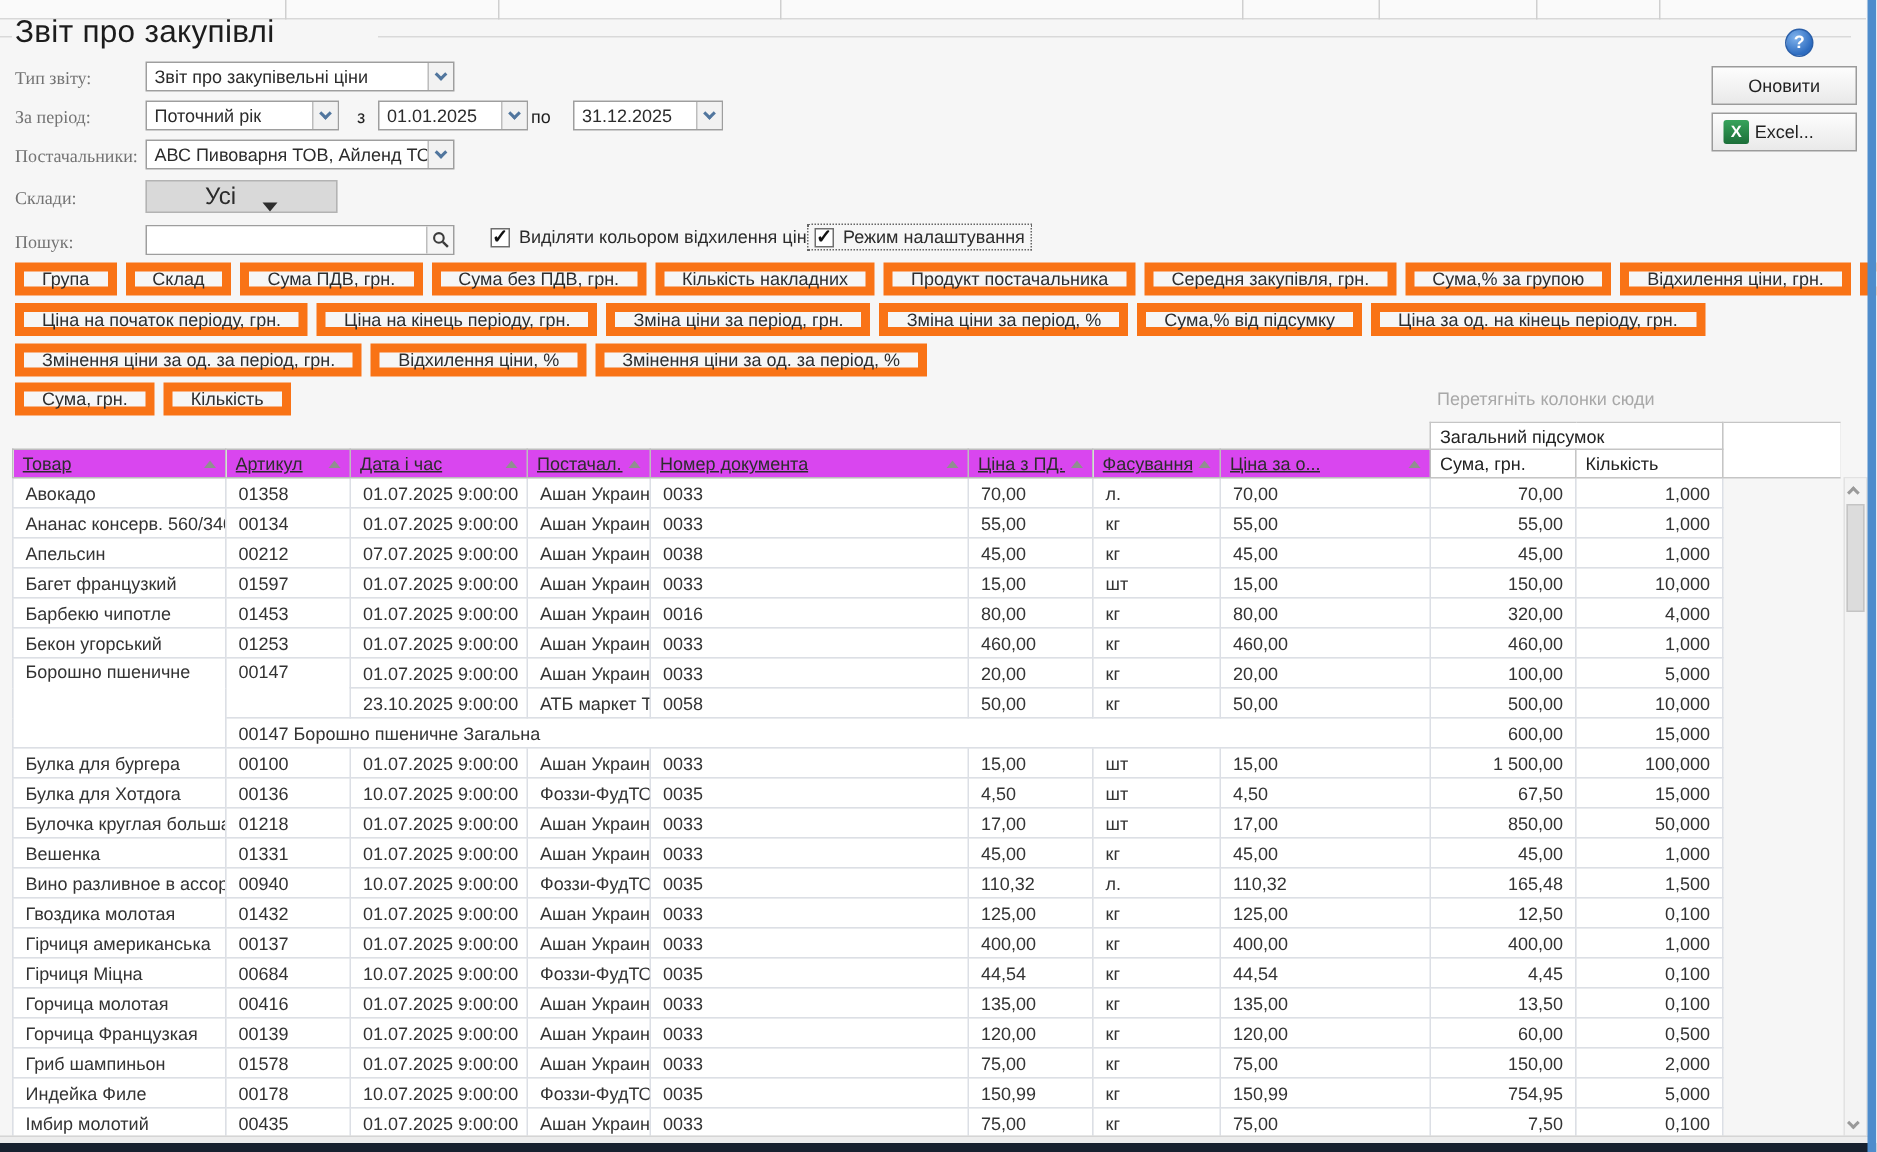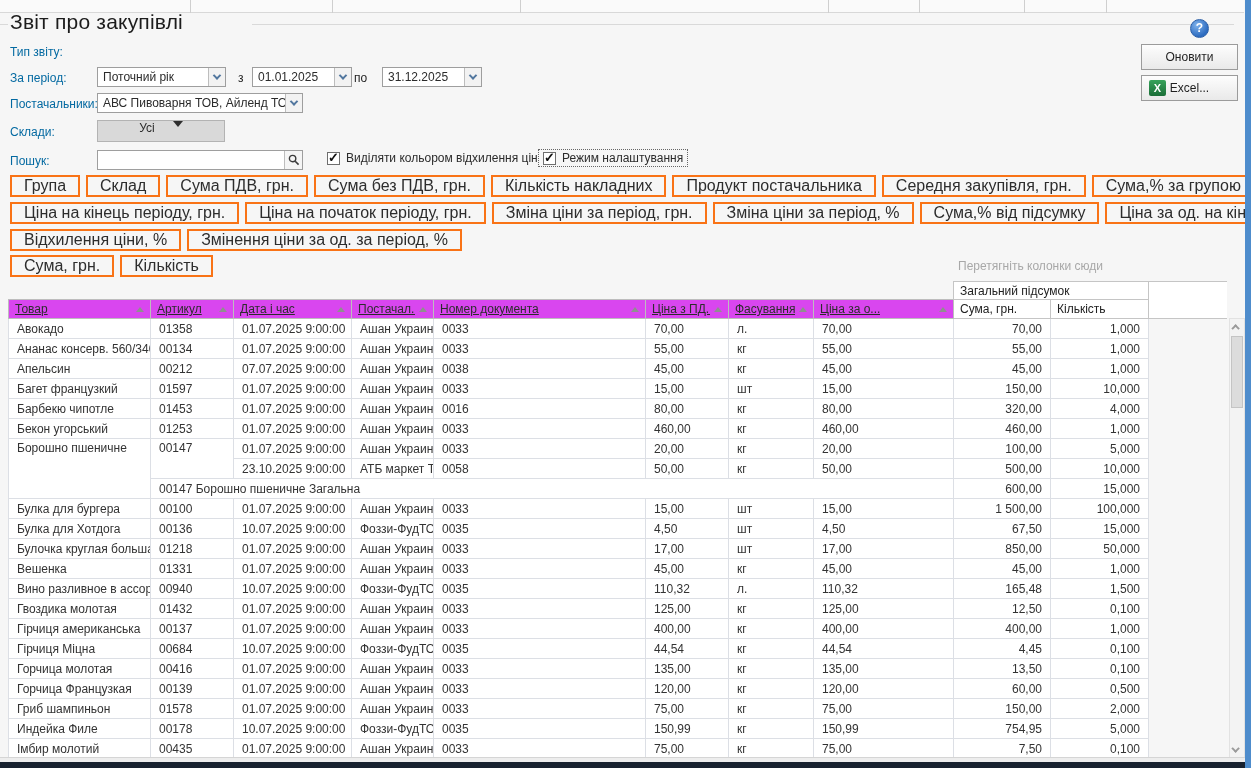--- a/index.html
+++ b/index.html
@@ -12,48 +12,48 @@
   .tabstrip .sep { position:absolute; top:0; width:1px; height:13px; background:#cfcfcf; }
 
   
   .page-title { position:absolute; left:10px; top:10px; font-size:21px; color:#1c1c1c; letter-spacing:0.2px; }
   .title-rule { position:absolute; top:24px; height:1px; background:#d9d9d9; }
   .help-btn { position:absolute; left:1190px; top:19px; width:19px; height:19px; border-radius:50%;
     background:radial-gradient(circle at 35% 30%, #7fb2ec, #2d6cc0 70%); border:1px solid #2b5fa8;
     color:#fff; font-size:12px; font-weight:bold; text-align:center; line-height:17px; cursor:pointer; }
 
   
-  .flabel { position:absolute; left:10px; font-size:12px; color:#0369a1; }
+  .flabel { position:absolute; left:10px; font-size:12px; color:#737373;font-family:Liberation Serif, serif; }
   .combo { position:absolute; display:flex; height:20px; background:#fff; border:1px solid #9e9e9e; }
   .combo .val { flex:1; font-size:12px; line-height:18px; padding:0 5px; white-space:nowrap; overflow:hidden; }
   .arrow-btn { width:17px; height:100%; border-left:1px solid #bdbdbd; background:#f2f2f2; display:flex; align-items:center; justify-content:center; cursor:pointer; }
   .chev { width:6px; height:6px; border-right:2px solid #51769e; border-bottom:2px solid #51769e; transform:rotate(45deg) translate(-1px,-1px); }
   .inline-lbl { position:absolute; font-size:12px; color:#1f1f1f; }
   .stores-btn { position:absolute; left:97px; top:120px; width:128px; height:22px; background:#d9d9d9; border:1px solid #b3b3b3;
-    display:flex; align-items:flex-start; justify-content:center; gap:18px; font-size:12px; cursor:pointer; }
+    display:flex; align-items:flex-end; justify-content:center; gap:18px; font-size:16px; cursor:pointer; }
   .tri-down { width:0; height:0; border-left:5px solid transparent; border-right:5px solid transparent; border-top:6px solid #2e2e2e; }
   .search-wrap { position:absolute; left:97px; top:150px; width:206px; height:20px; display:flex; border:1px solid #9e9e9e; background:#fff; }
   .search-input { flex:1; border:none; outline:none; font-size:12px; padding:0 5px; font-family:"Liberation Sans",sans-serif; background:#fff; }
   .search-btn { width:18px; border-left:1px solid #bdbdbd; background:#f5f5f5; display:flex; align-items:center; justify-content:center; cursor:pointer; }
 
   .cbx-row { position:absolute; top:151px; display:flex; align-items:center; gap:6px; font-size:12px; }
   .cbx { width:13px; height:13px; background:#fff; border:1px solid #6e6e6e; position:relative; cursor:pointer; }
   .cbx::after { content:"✓"; position:absolute; left:0px; top:-3px; font-size:13px; font-weight:bold; color:#111; }
   .focus-dotted { border:1px dotted #666; padding:1px 4px; }
 
   
   .btn { position:absolute; left:1141px; width:97px; height:26px; background:linear-gradient(#fdfdfd,#e9e9e9);
     border:1px solid #9b9b9b; font-size:12px; color:#1f1f1f; display:flex; align-items:center; justify-content:center; cursor:pointer; }
   .xl-icon { position:absolute; left:7px; top:4px; width:17px; height:16px; border-radius:2px;
     background:linear-gradient(#37a35b,#1b6e38); color:#fff; font-weight:bold; font-size:11px; text-align:center; line-height:16px; }
   .xl-icon::before { content:"X"; }
 
   
   .chip-row { position:absolute; left:10px; display:flex; gap:6px; }
-  .chip { height:22px; background:#f6f6f6; border:2px solid #f97316; font-size:16px; color:#2d2d2d;
+  .chip { height:22px; background:#f6f6f6; border:6px solid #f97316; font-size:12px; color:#2d2d2d;
     display:flex; align-items:center; padding:0 12px; white-space:nowrap; cursor:pointer; }
   .drop-hint { position:absolute; left:958px; top:259px; font-size:12px; color:#a8a8a8; }
 
   
   .table-clip { position:absolute; left:8px; top:281px; width:1219px; height:481px; overflow:hidden; }
   table.grid { border-collapse:collapse; table-layout:fixed; width:1219px; }
   table.grid th, table.grid td { font-weight:normal; font-size:12px; overflow:hidden; white-space:nowrap; }
   th.spacer { border:none; background:transparent; height:18px; }
   th.group-hd { background:#fff; border:1px solid #c5c5c5; text-align:left; padding:1px 6px; height:18px; color:#222; }
   th.filler-hd { background:#fff; border:1px solid #c5c5c5; }
@@ -92,20 +92,26 @@
       <div class="sep" style="left:1024px"></div>
     <div class="sep" style="left:1106px"></div>
   </div>
 
   <div class="title-rule" style="left:0;width:8px;"></div>
   <div class="page-title">Звіт про закупівлі</div>
   <div class="title-rule" style="left:252px;width:982px;"></div>
   <div class="help-btn">?</div>
 
   <div class="flabel" style="top:45px">Тип звіту:</div>
+  <div class="combo" style="left:97px;top:41px;width:206px">
+    <span class="val">Звіт про закупівельні ціни</span>
+    <span class="arrow-btn">
+        <span class="chev"></span>
+      </span>
+  </div>
 
   <div class="flabel" style="top:71px">За період:</div>
   <div class="combo" style="left:97px;top:67px;width:129px">
     <span class="val">Поточний рік</span>
     <span class="arrow-btn">
         <span class="chev"></span>
       </span>
   </div>
   <span class="inline-lbl" style="left:238px;top:71px">з</span>
   <div class="combo" style="left:252px;top:67px;width:100px">
@@ -168,28 +174,29 @@
       <div class="chip">Сума ПДВ, грн.</div>
       <div class="chip">Сума без ПДВ, грн.</div>
       <div class="chip">Кількість накладних</div>
       <div class="chip">Продукт постачальника</div>
       <div class="chip">Середня закупівля, грн.</div>
       <div class="chip">Сума,% за групою</div>
       <div class="chip">Відхилення ціни, грн.</div>
       <div class="chip">Ціна за прайс-листом, грн.</div>
     </div>
   <div class="chip-row" style="top:202px" id="chips2">
+      <div class="chip">Ціна на початок періоду, грн.</div>
       <div class="chip">Ціна на кінець періоду, грн.</div>
-      <div class="chip">Ціна на початок періоду, грн.</div>
       <div class="chip">Зміна ціни за період, грн.</div>
       <div class="chip">Зміна ціни за період, %</div>
       <div class="chip">Сума,% від підсумку</div>
       <div class="chip">Ціна за од. на кінець періоду, грн.</div>
     </div>
   <div class="chip-row" style="top:229px" id="chips3">
+      <div class="chip">Змінення ціни за од. за період, грн.</div>
       <div class="chip">Відхилення ціни, %</div>
       <div class="chip">Змінення ціни за од. за період, %</div>
     </div>
   <div class="chip-row" style="top:255px" id="chips4">
       <div class="chip">Сума, грн.</div>
       <div class="chip">Кількість</div>
     </div>
 
   <div class="drop-hint">Перетягніть колонки сюди</div>
 

